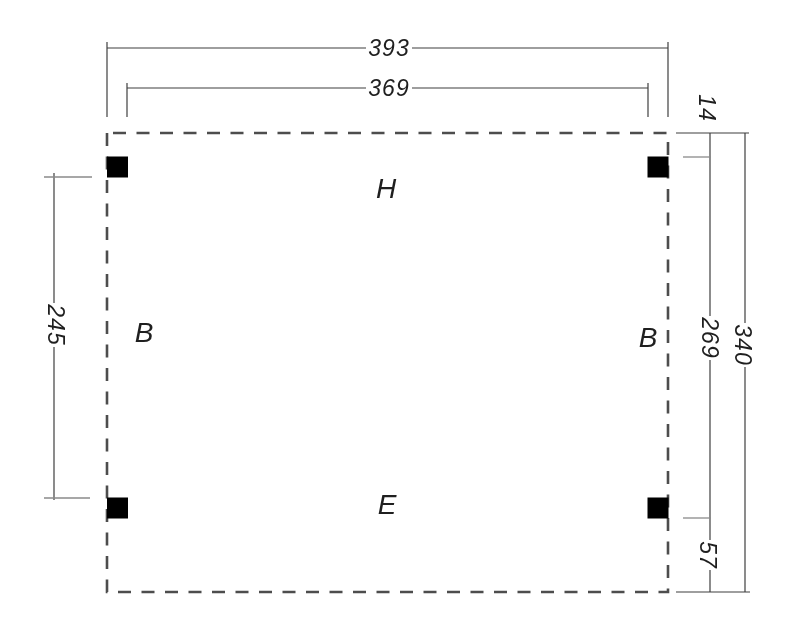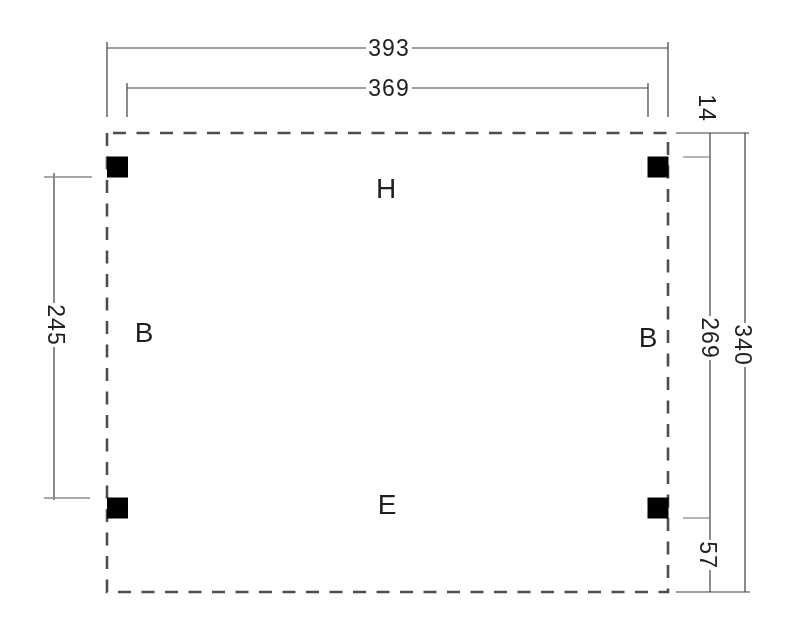--- a/index.html
+++ b/index.html
@@ -8,20 +8,21 @@
     background: #ffffff;
     width: 800px;
     height: 622px;
     overflow: hidden;
   }
   .stage {
     position: relative;
     width: 800px;
     height: 622px;
     background: #ffffff;
+    font-style: italic;
   }
   svg {
     display: block;
     font-family: "Liberation Sans", "DejaVu Sans", sans-serif;
   }
   .dim-text {
     font-size: 23px;
     letter-spacing: 1px;
     font-family: "Liberation Sans", "DejaVu Sans", sans-serif;
   }

